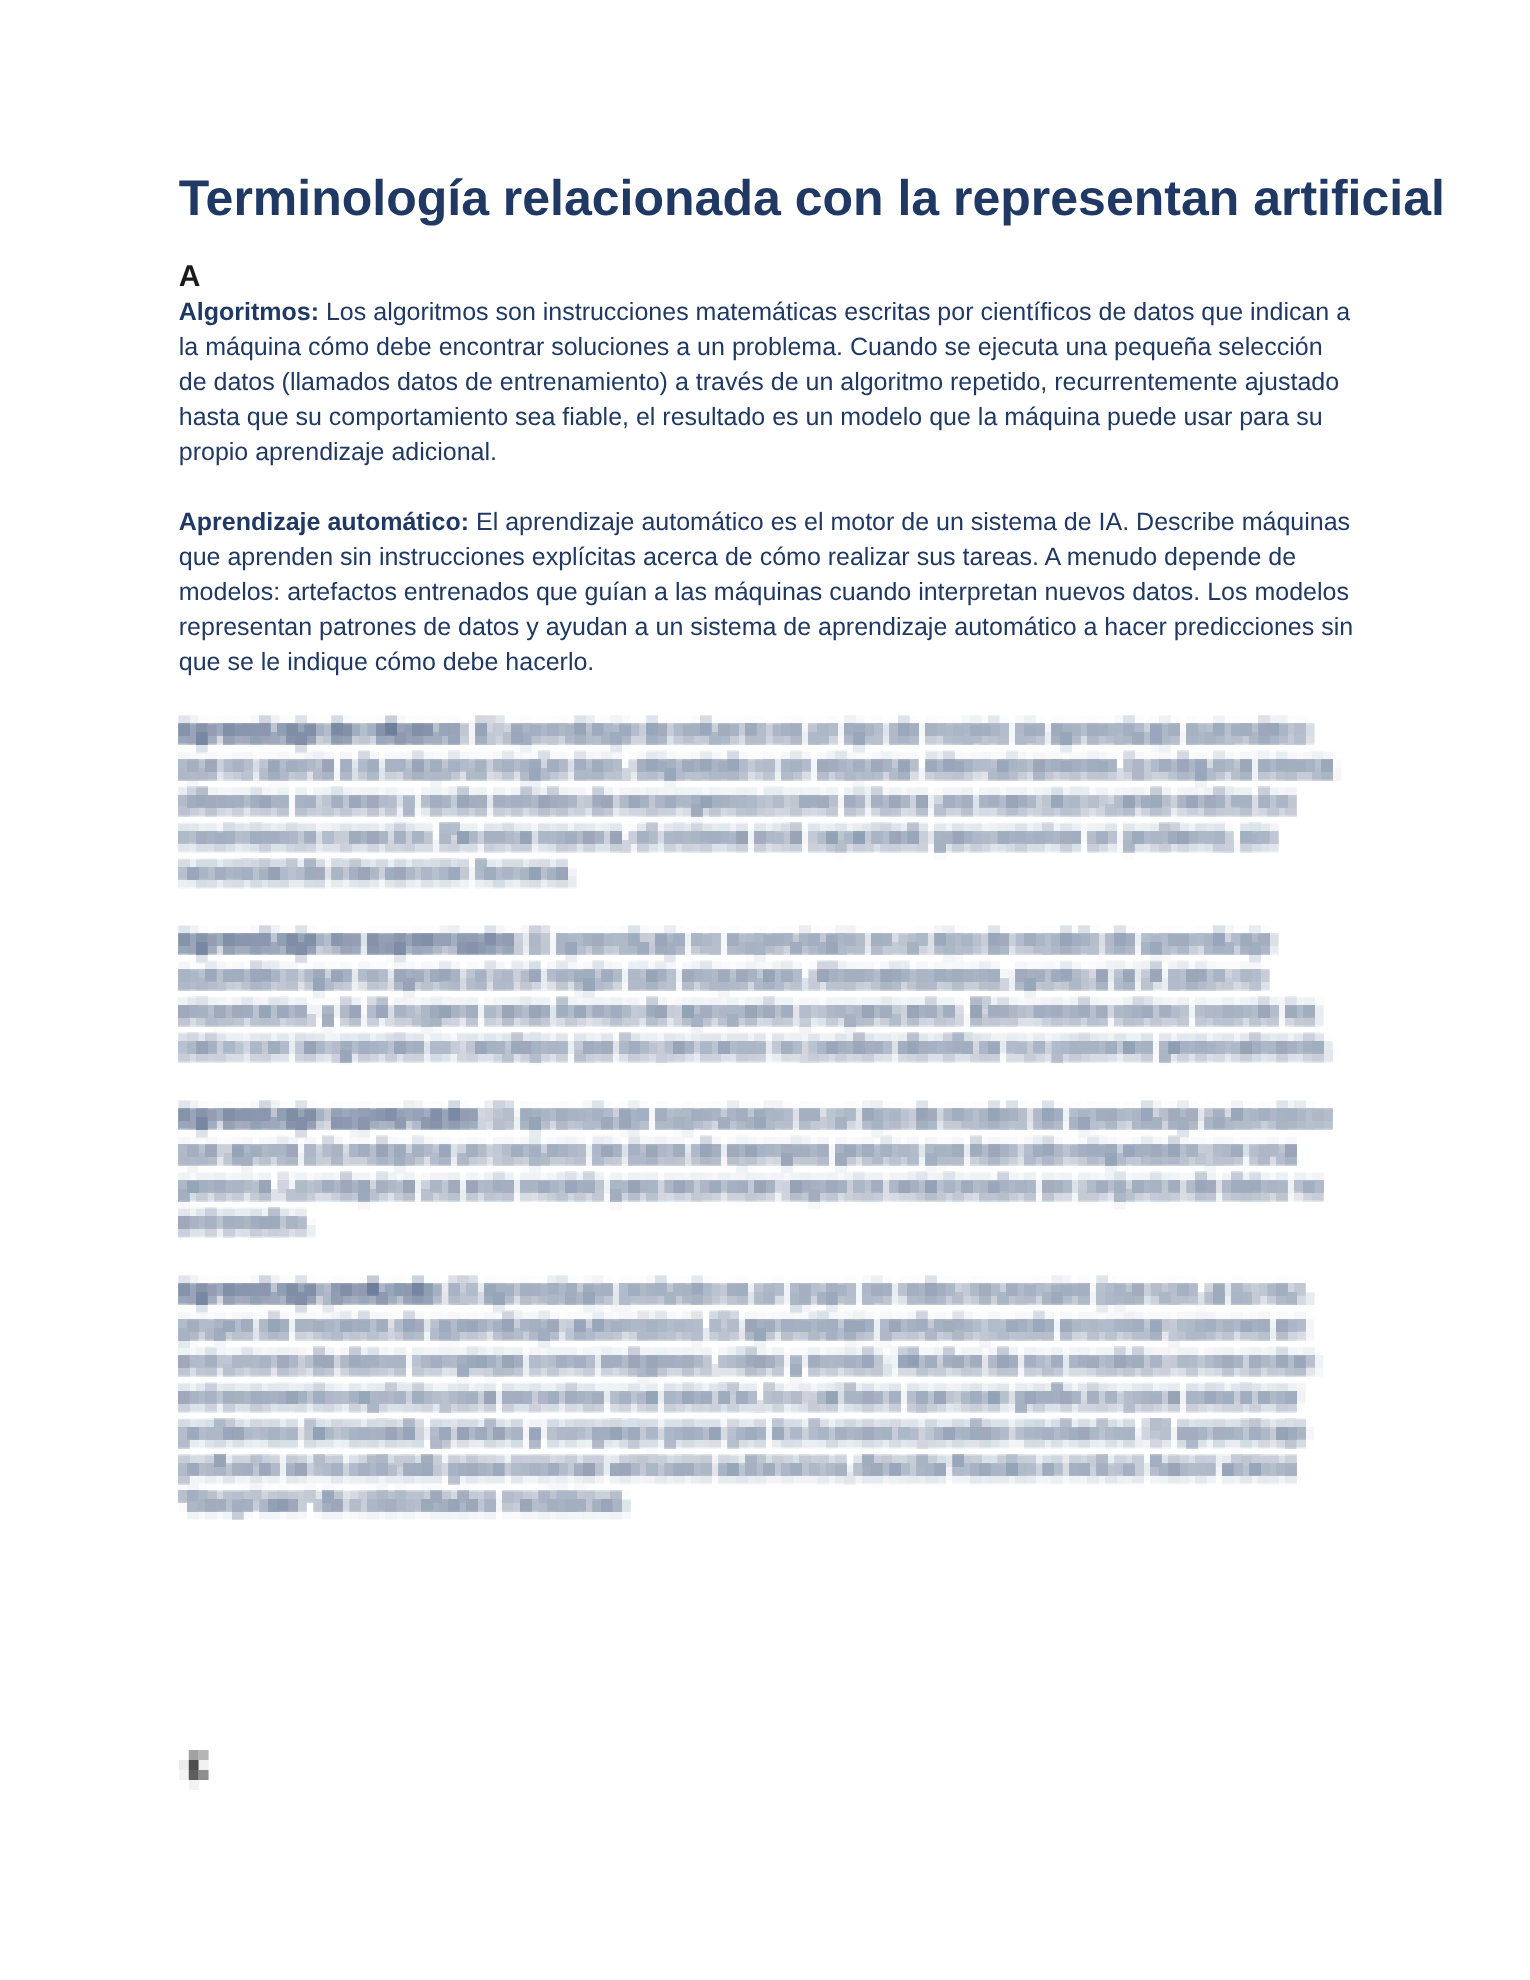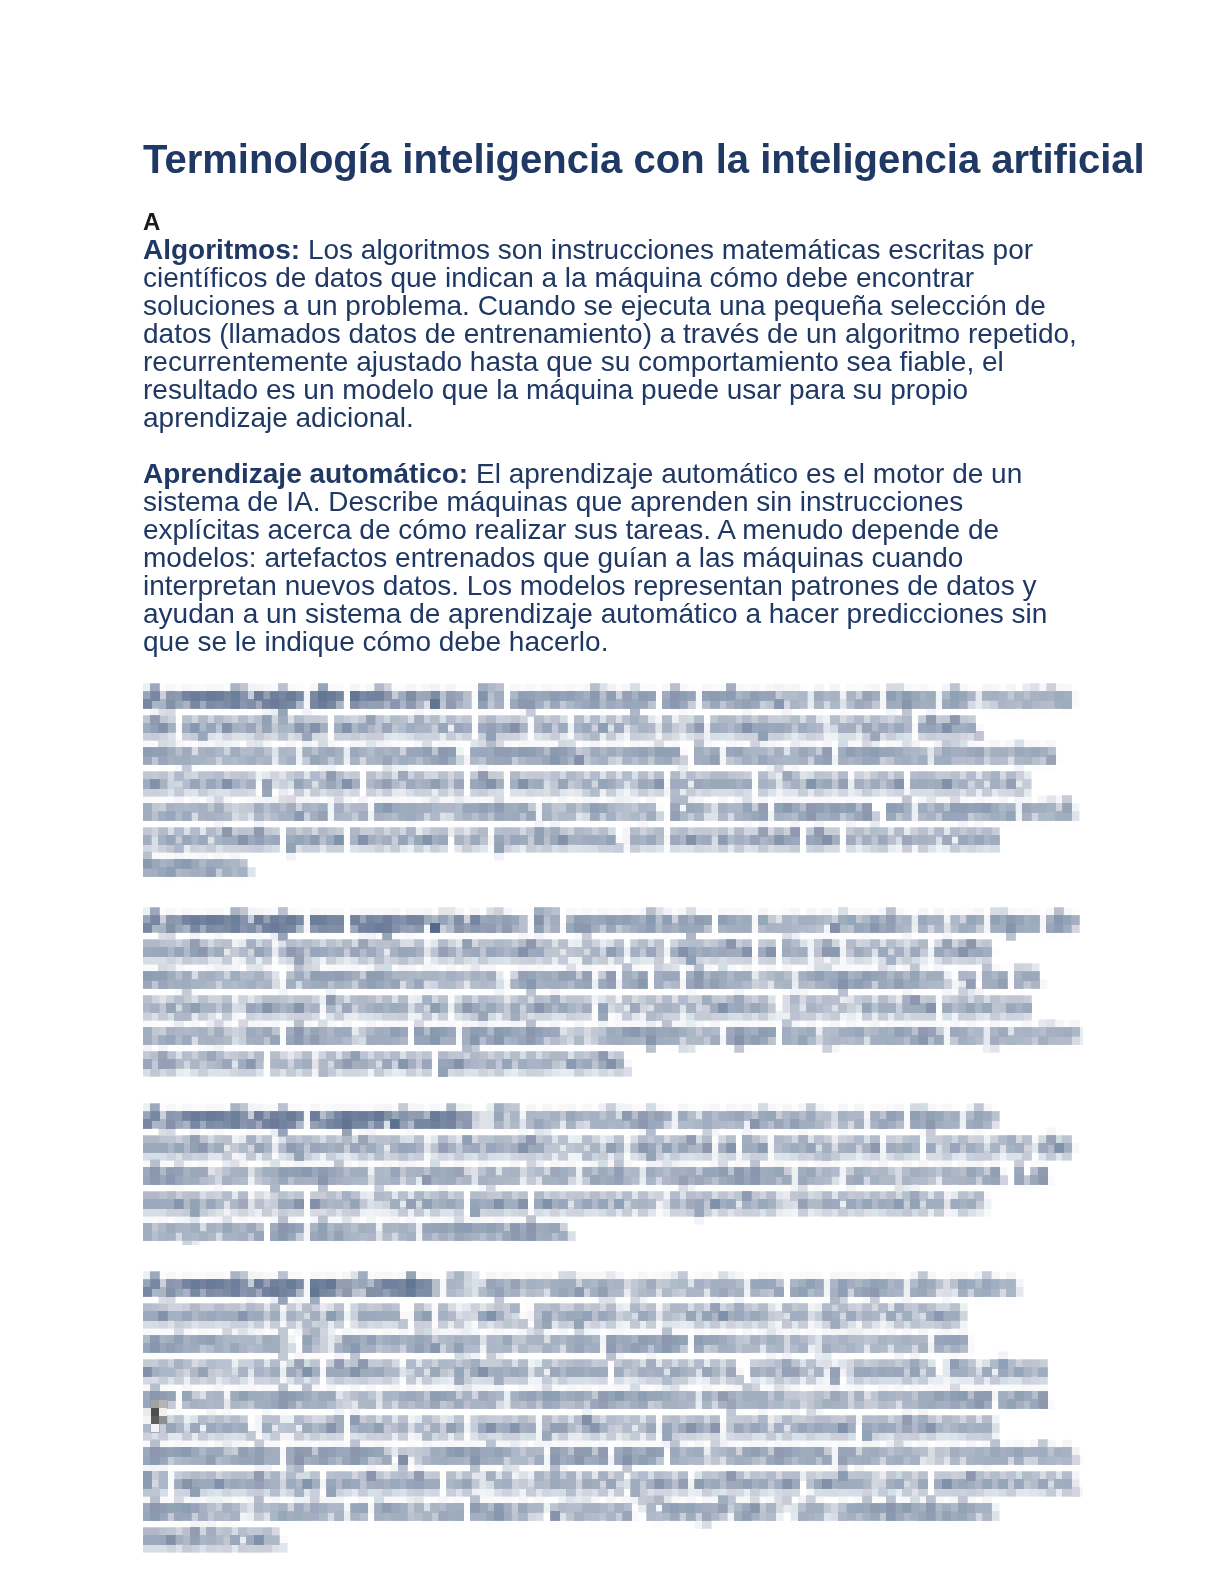--- a/index.html
+++ b/index.html
@@ -26,21 +26,21 @@
     white-space: nowrap;
   }
   .section-letter {
     font-size: 24px;
     line-height: 28px;
     font-weight: bold;
     color: #1A1A1A;
   }
   p.def {
     margin: 28px 0 0 0;
-    font-size: 28px;
+    font-size: 20px;
     line-height: 28px;
     color: #1F3864;
   }
   .section-letter + p.def { margin-top: 0; }
   p.def strong { font-weight: bold; }
   p.def.blurred {
     filter: url(#pixelate);
   }
   .artifact {
     position: absolute;
@@ -64,21 +64,21 @@
       <feComposite in="blurred" in2="grid" operator="in"></feComposite>
       <feMorphology operator="dilate" radius="4"></feMorphology>
       <feGaussianBlur stdDeviation="0.6"></feGaussianBlur>
     </filter>
   </defs>
 </svg>
 
 <div class="page">
   <div class="content">
 
-    <h1 class="doc-title">Terminología inteligencia con la inteligencia artificial</h1>
+    <h1 class="doc-title">Terminología relacionada con la representan artificial</h1>
 
     <div class="section-letter">A</div>
 
     <p class="def"><strong>Algoritmos:</strong><span> Los algoritmos son instrucciones matemáticas escritas por científicos de datos que indican a la máquina cómo debe encontrar soluciones a un problema. Cuando se ejecuta una pequeña selección de datos (llamados datos de entrenamiento) a través de un algoritmo repetido, recurrentemente ajustado hasta que su comportamiento sea fiable, el resultado es un modelo que la máquina puede usar para su propio aprendizaje adicional.</span></p>
 
     <p class="def"><strong>Aprendizaje automático:</strong><span> El aprendizaje automático es el motor de un sistema de IA. Describe máquinas que aprenden sin instrucciones explícitas acerca de cómo realizar sus tareas. A menudo depende de modelos: artefactos entrenados que guían a las máquinas cuando interpretan nuevos datos. Los modelos representan patrones de datos y ayudan a un sistema de aprendizaje automático a hacer predicciones sin que se le indique cómo debe hacerlo.</span></p>
 
     <p class="def blurred"><strong>Aprendizaje de refuerzo:</strong><span> El aprendizaje de refuerzo es un tipo de modelo de aprendizaje automático que no aporta a la máquina ningún dato, etiquetado o sin etiquetar. Alternativamente, la máquina intenta diferentes acciones y recibe señales de recompensa (como si fuera una mascota) cuando realiza los movimientos correctos. De esta manera, el sistema está capacitado para resolver un problema, sin necesidad de intervención humana.</span></p>
 
     <p class="def blurred"><strong>Aprendizaje no supervisado:</strong><span> El aprendizaje no supervisado es un tipo de modelo de aprendizaje automático que no aporta a la IA ningún dato etiquetado. Alternativamente, aporta a la IA datos no etiquetados, y la IA sugiere varias formas de agruparlos y organizarlos. Esto resulta valioso cuando los datos son tan grandes o complejos que las personas no pueden identificar sus patrones personalmente.</span></p>

